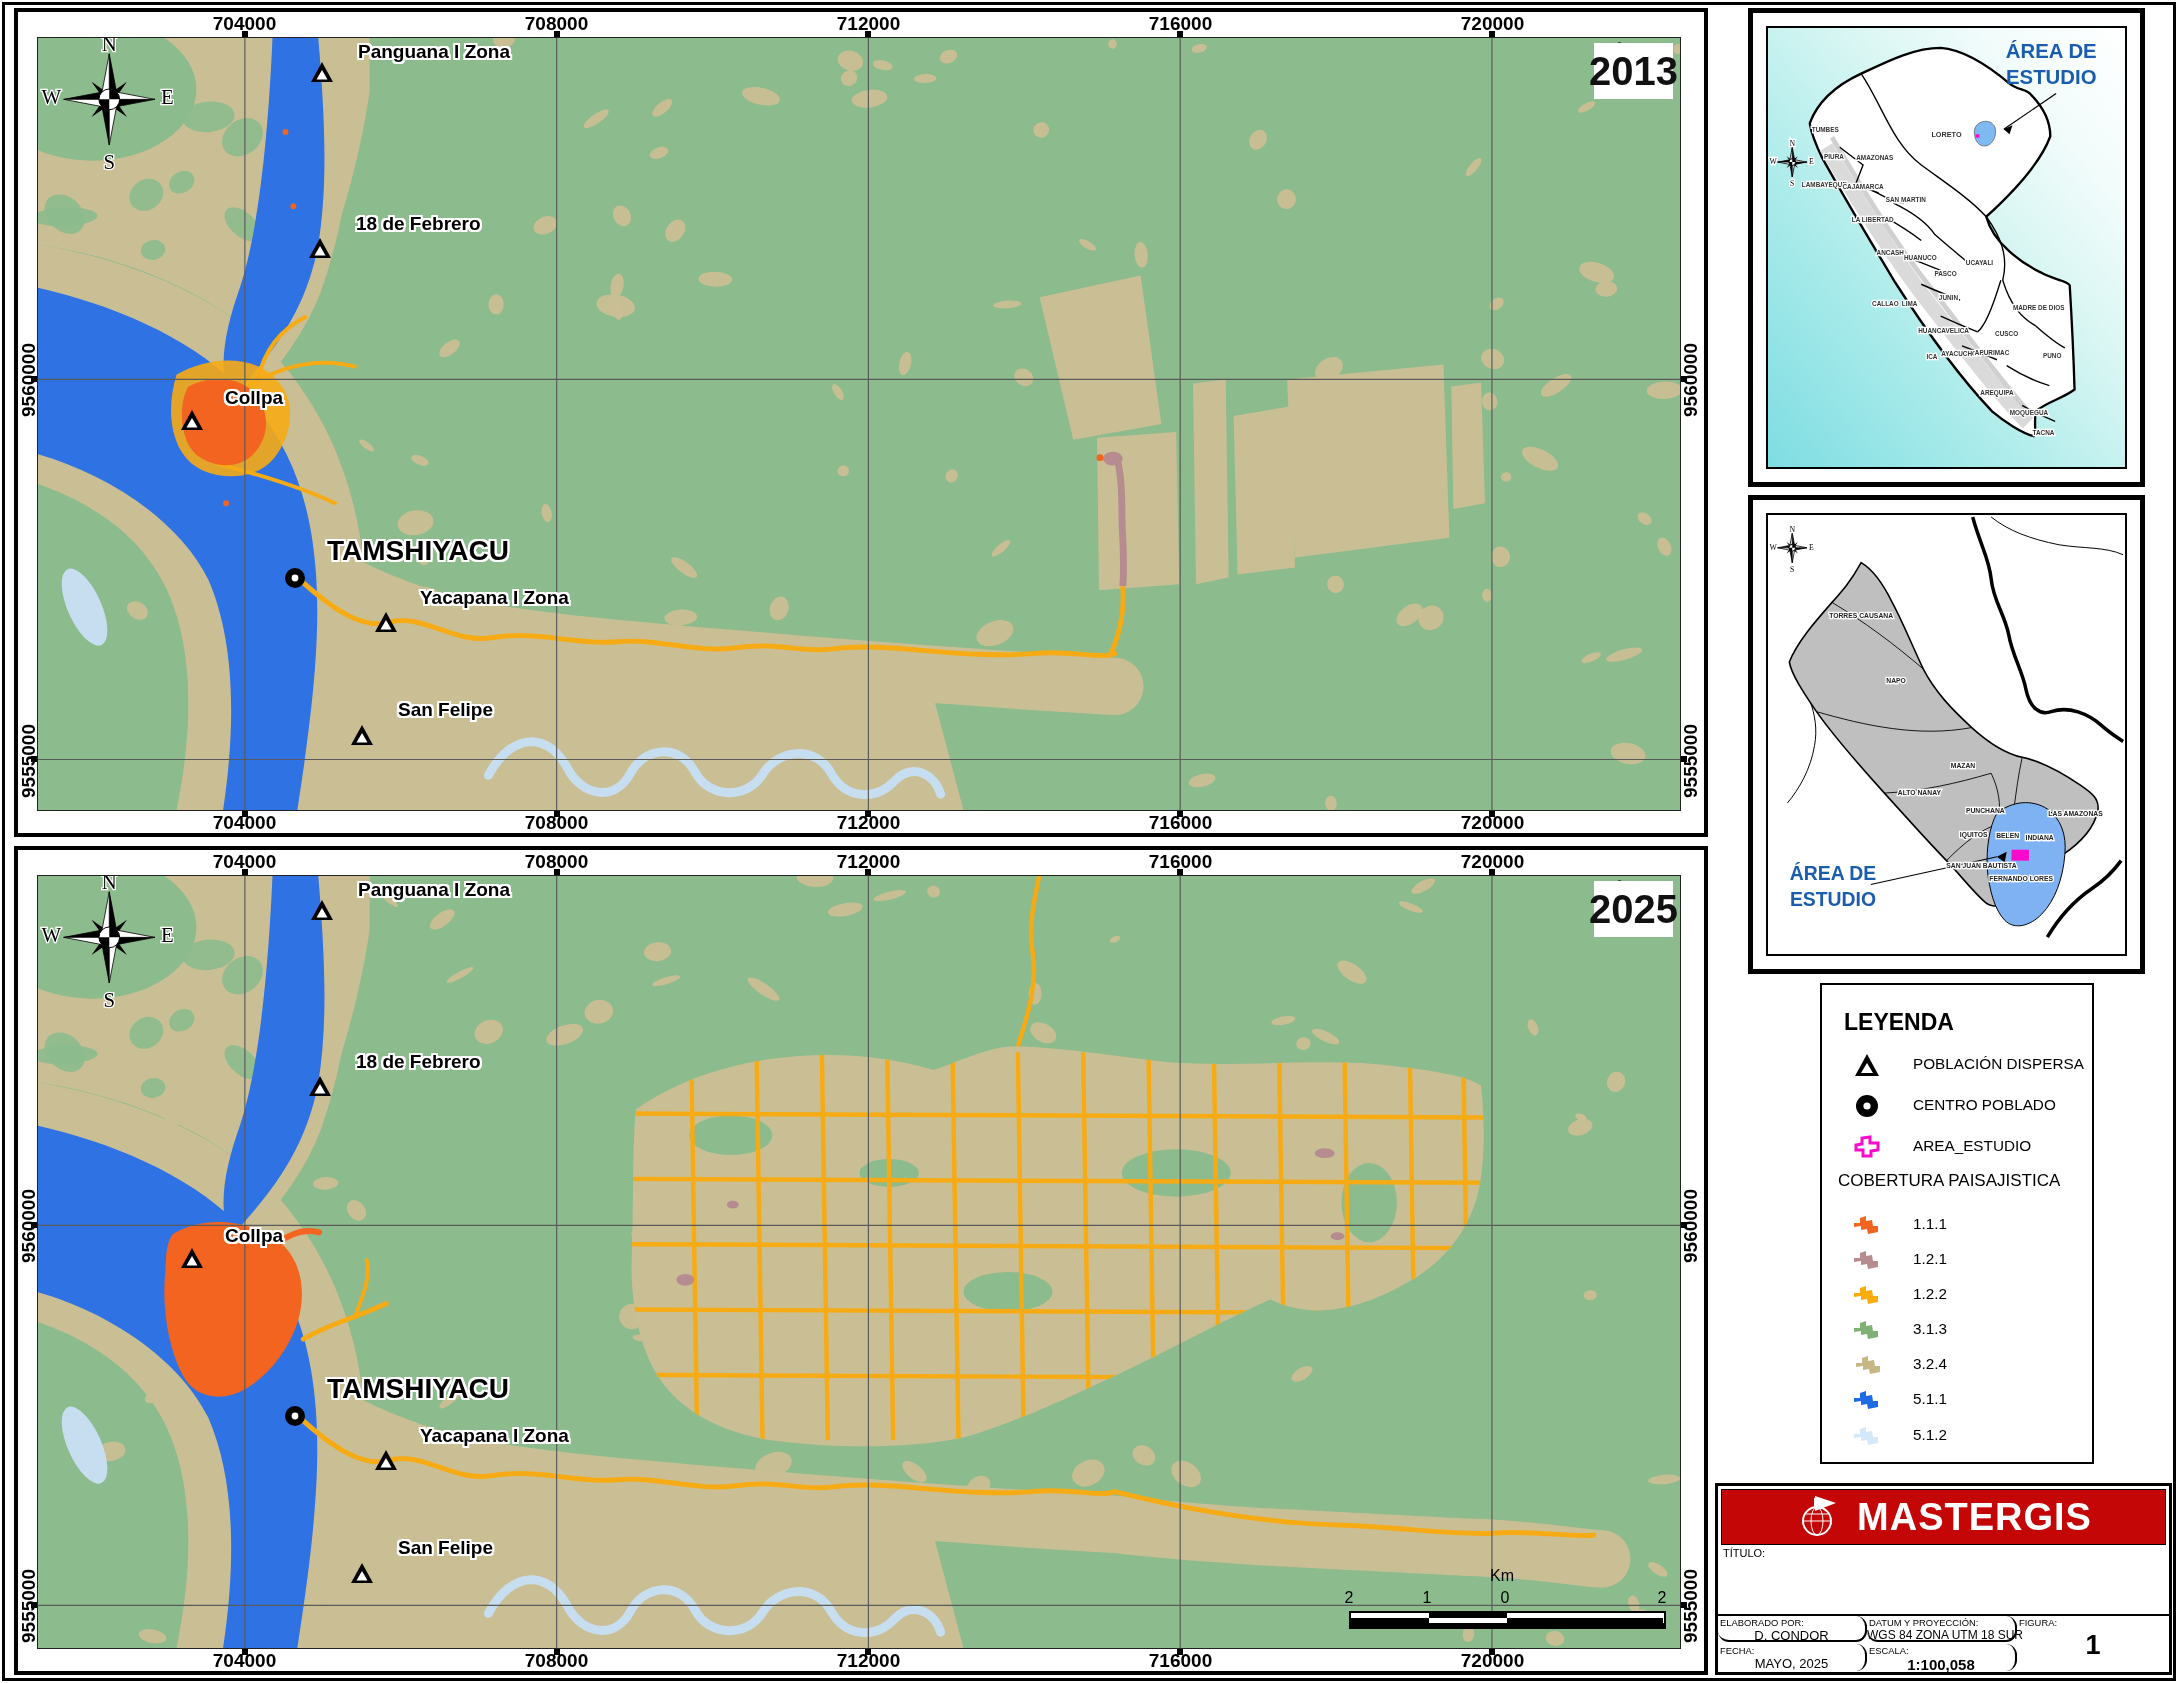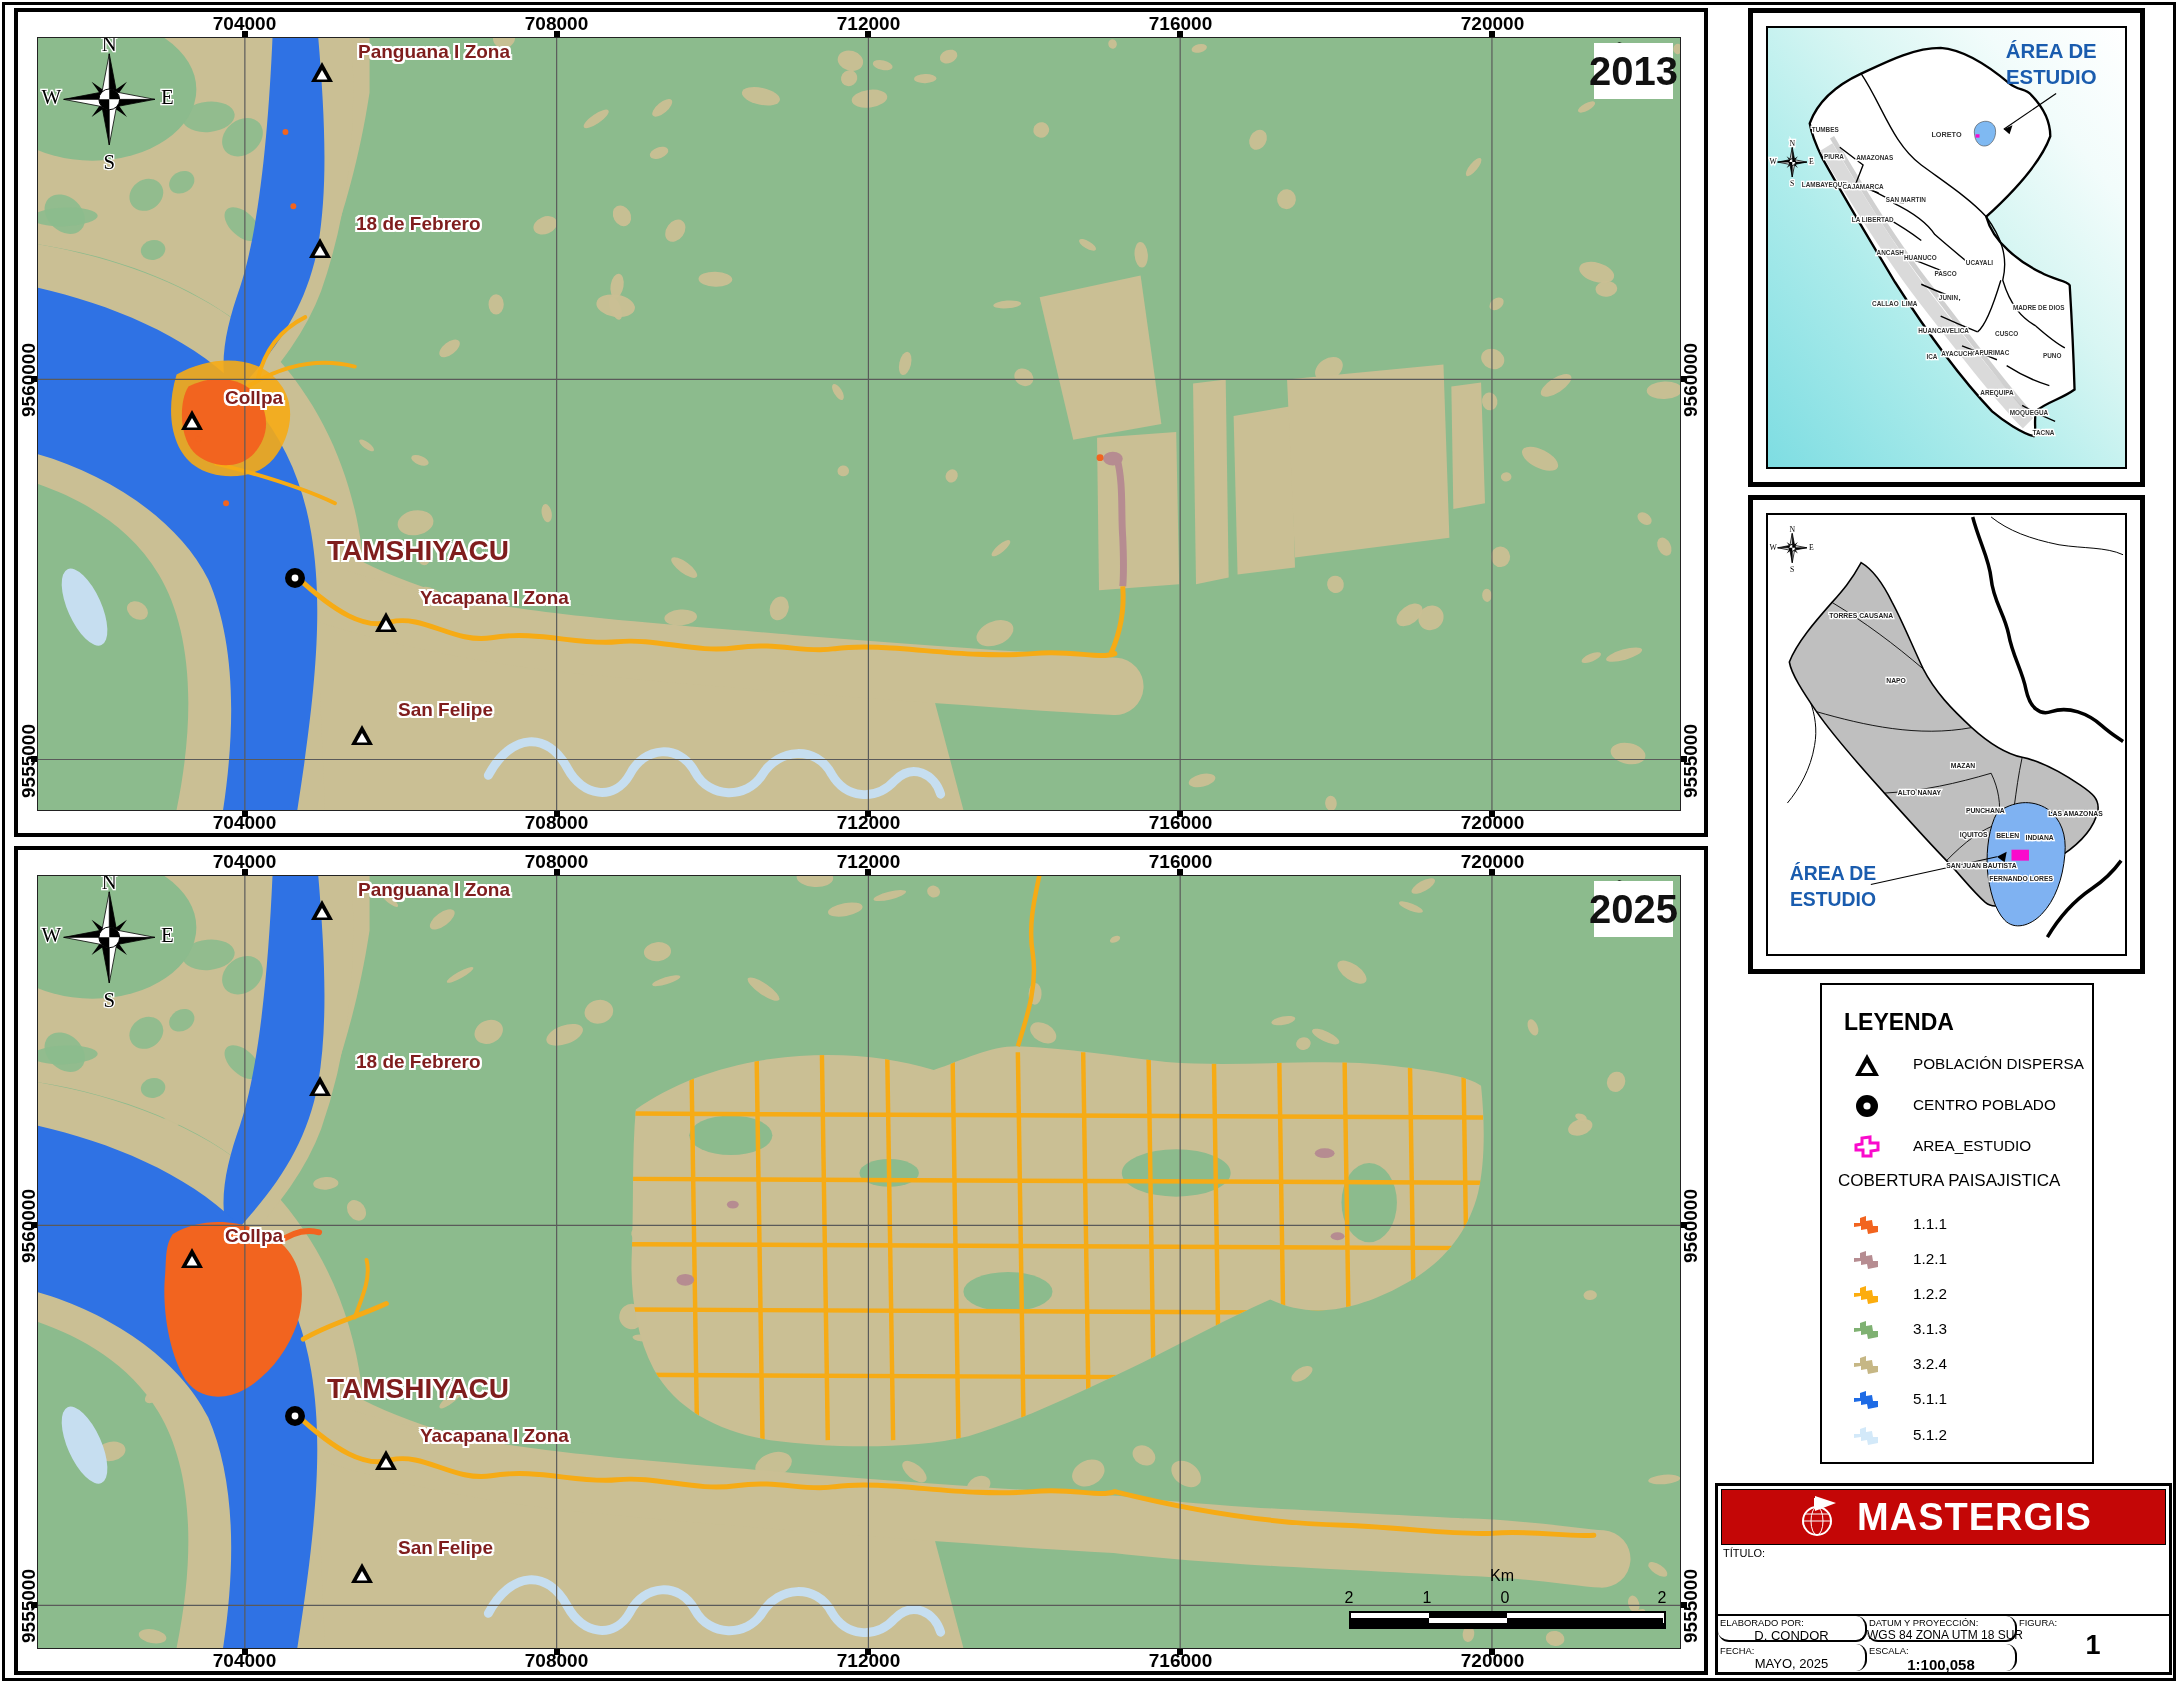--- a/index.html
+++ b/index.html
@@ -5,21 +5,21 @@
   html,body{margin:0;padding:0;background:#888;}
   .page{position:relative;width:2178px;height:1683px;background:#fff;
         font-family:"Liberation Sans",sans-serif;overflow:hidden;}
   .page-frame{position:absolute;inset:2px;border:3px solid #000;pointer-events:none;z-index:50;}
   
   .map-panel{position:absolute;left:14px;width:1686px;height:821px;border:4px solid #000;background:#fff;}
   .viewport{position:absolute;left:20px;top:26px;width:1642px;height:772px;
             outline:1.5px solid #222;overflow:hidden;background:#8cbb8d;}
   .tick-label{position:absolute;font-weight:bold;font-size:19px;color:#000;width:119px;text-align:center;white-space:nowrap;}
   .tick-sq{position:absolute;width:6px;height:6px;background:#000;}
-  .place{position:absolute;font-weight:bold;font-size:19px;color:#7f1d1d;white-space:nowrap;
+  .place{position:absolute;font-weight:bold;font-size:19px;color:#000000;white-space:nowrap;
          text-shadow:-2px -2px 0 #fff,2px -2px 0 #fff,-2px 2px 0 #fff,2px 2px 0 #fff,0 2px 0 #fff,0 -2px 0 #fff,2px 0 0 #fff,-2px 0 0 #fff;padding-left:24px;}
   .place.big{font-size:28px;}
   .marker{position:absolute;}
   .year-badge{position:absolute;right:7px;top:5px;width:79px;height:56px;background:#fff;
               display:flex;align-items:center;justify-content:center;font-size:40px;font-weight:bold;color:#111;}
   
   .sb{position:absolute;left:1295px;top:691px;width:345px;height:63px;font-size:16px;color:#000;}
   .sb .unit{position:absolute;top:0px;width:40px;text-align:center;}
   .sb .num{position:absolute;top:22px;width:30px;text-align:center;}
   .sb .bar{position:absolute;left:16px;top:44px;width:313px;height:14px;border:2px solid #000;background:#fff;}
@@ -788,21 +788,21 @@
             <path d="M2,10 L8,10 L8,5 L14,3 L14,8 L20,7 L21,13 L26,13 L26,19 L16,21 L15,16 L9,17 L9,13 L2,14 Z" fill="#FCAD0E"></path>
           </svg></div>
         <div class="lg-lab" style="top:4px;">1.2.2</div>
       </div>
       <div class="lg-row" style="top:331px;">
         <div class="lg-sym" style="top:2px;"><svg width="28" height="24" viewBox="0 0 28 24">
             <path d="M2,10 L8,10 L8,5 L14,3 L14,8 L20,7 L21,13 L26,13 L26,19 L16,21 L15,16 L9,17 L9,13 L2,14 Z" fill="#7FB172"></path>
           </svg></div>
         <div class="lg-lab" style="top:4px;">3.1.3</div>
       </div>
-      <div class="lg-row" style="top:366px;">
+      <div class="lg-row" style="top:366px;text-align:right;">
         <div class="lg-sym" style="top:2px;"><svg width="28" height="24" viewBox="0 0 28 24">
             <path d="M2,10 L8,10 L8,5 L14,3 L14,8 L20,7 L21,13 L26,13 L26,19 L16,21 L15,16 L9,17 L9,13 L2,14 Z" fill="#C6B785"></path>
           </svg></div>
         <div class="lg-lab" style="top:4px;">3.2.4</div>
       </div>
       <div class="lg-row" style="top:401px;">
         <div class="lg-sym" style="top:2px;"><svg width="28" height="24" viewBox="0 0 28 24">
             <path d="M2,10 L8,10 L8,5 L14,3 L14,8 L20,7 L21,13 L26,13 L26,19 L16,21 L15,16 L9,17 L9,13 L2,14 Z" fill="#1E6BE5"></path>
           </svg></div>
         <div class="lg-lab" style="top:4px;">5.1.1</div>

